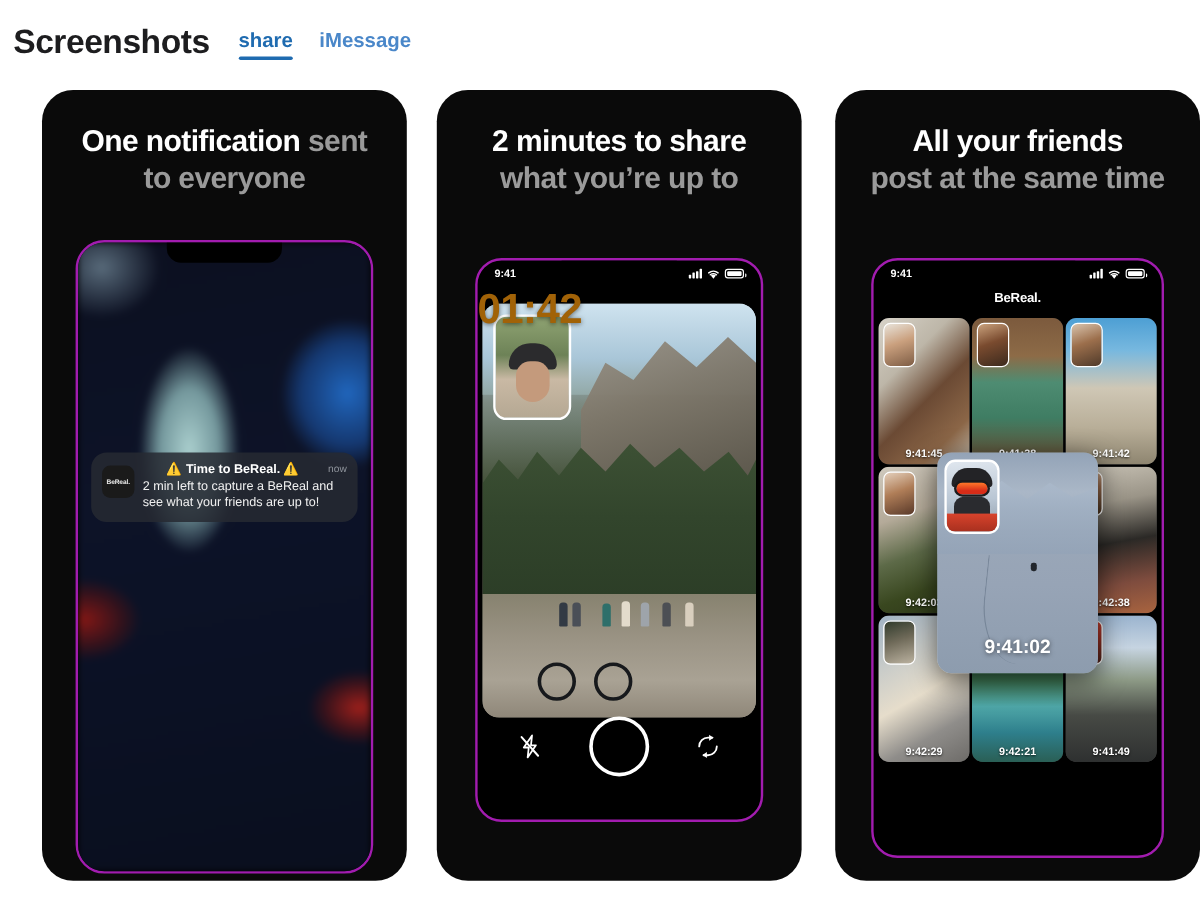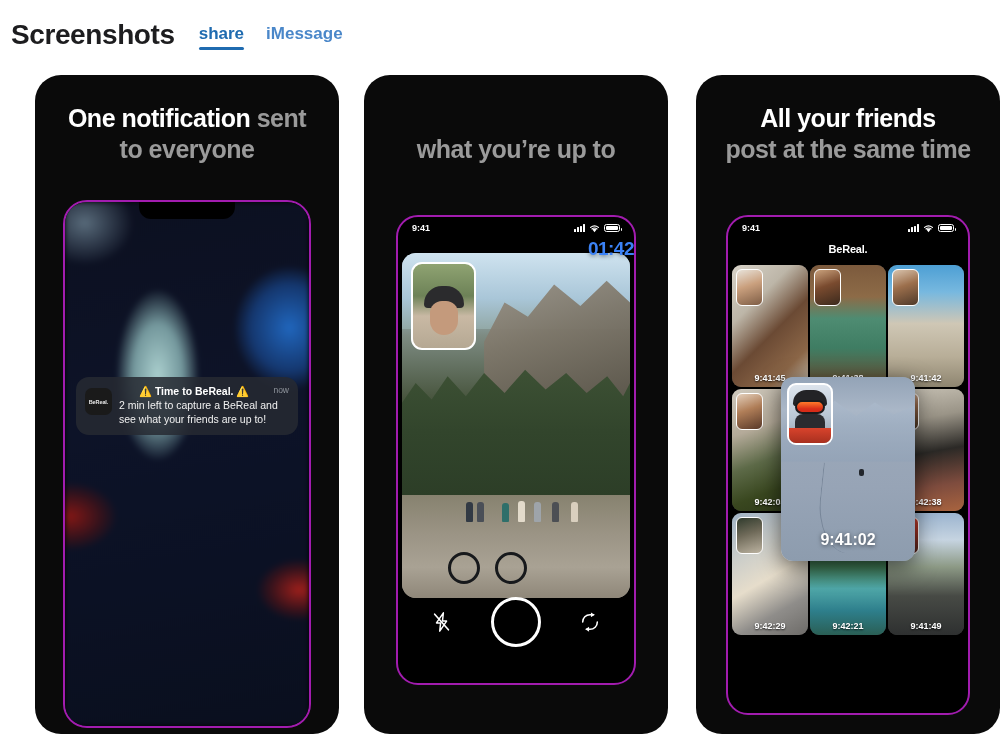--- a/index.html
+++ b/index.html
@@ -286,24 +286,24 @@
   }
   .pip-1 .face {
     position: absolute; left: 50%; transform: translateX(-50%);
     top: 44%; width: 28px; height: 34px;
     background: #c49a7c; border-radius: 12px 12px 14px 14px;
   }
 
   .timer {
     position: absolute;
     left: 0; right: 0; top: 21px;
-    text-align: right;
+    text-align: left;
     z-index: 25;
-    color: #3b82f6;
-    font-size: 19px;
+    color: #a16207;
+    font-size: 35px;
     font-weight: bold;
     letter-spacing: -.5px;
     text-shadow: 0 1px 4px rgba(0,0,0,.55);
   }
 
   .cam-controls {
     position: absolute;
     left: 0; right: 0; bottom: 32px;
     height: 58px;
     display: flex;
@@ -493,21 +493,21 @@
               <div class="notif-time">now</div>
             </div>
             <div class="notif-text">2 min left to capture a BeReal and see what your friends are up to!</div>
           </div>
         </div>
       </div>
     </div>
 
     <div class="phone" id="phone-2">
       <div class="caption">
-        <br>
+        <span class="c-strong">2 minutes to share</span><br>
         <span class="c-dim">what you’re up to</span>
       </div>
 
       <div class="device" id="device-2">
         <div class="notch"></div>
         <div class="statusbar">
           <span>9:41</span>
           <span class="sb-icons">
             <span class="sig">
                 <i></i>

